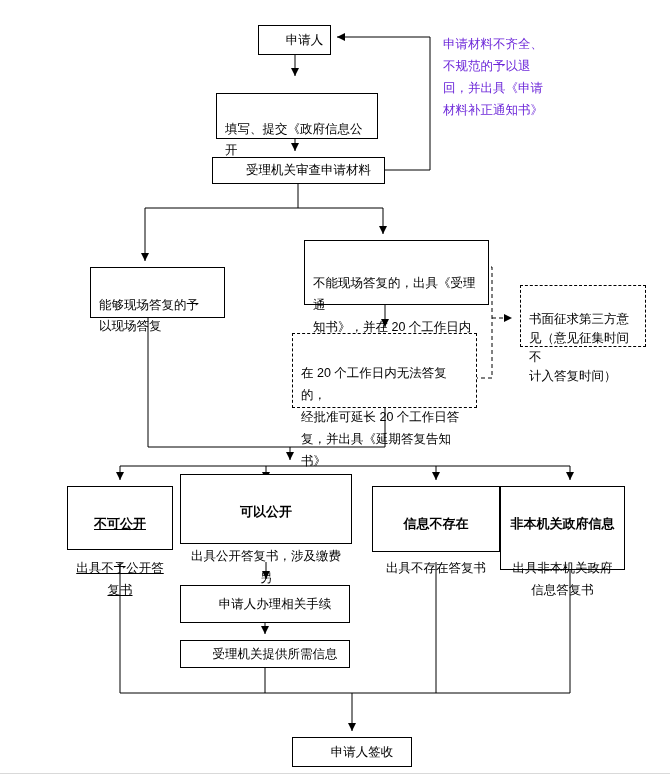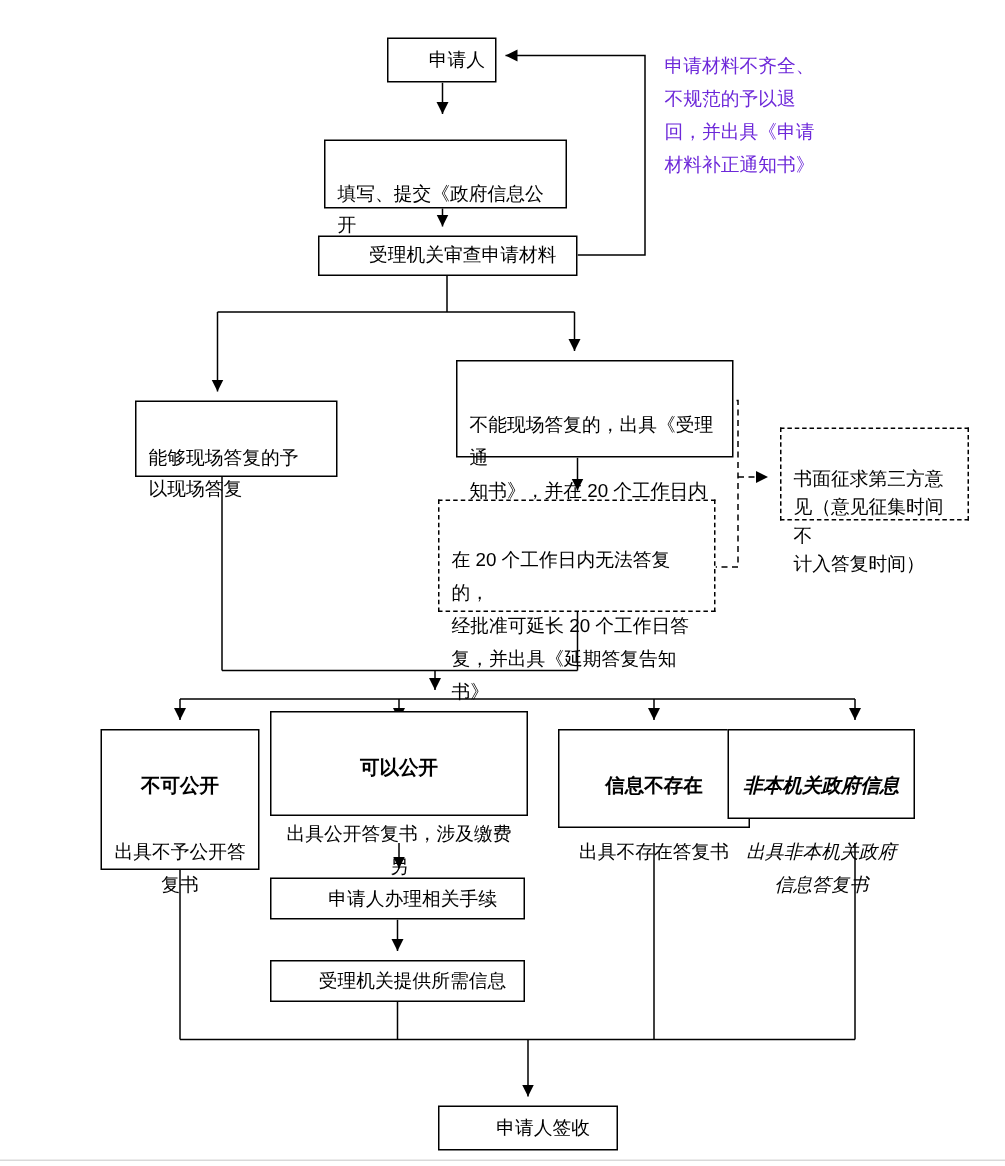--- a/index.html
+++ b/index.html
@@ -133,44 +133,44 @@
 经批准可延长 20 个工作日答
 复，并出具《延期答复告知书》</span>
   </div>
 
   <div class="node pad dashed" style="left:520px;top:285px;width:126px;height:62px;padding-top:5px;line-height:19px;">
     <span>书面征求第三方意
 见（意见征集时间不
 计入答复时间）</span>
   </div>
 
-  <div class="node pad" style="left:67px;top:486px;width:106px;height:94px;padding-top:4px;line-height:22px;">
+  <div class="node pad" style="left:67px;top:486px;width:106px;height:64px;padding-top:4px;line-height:22px;text-decoration:underline;">
     <span class="title">不可公开</span>
     <span class="body">出具不予公开答
 复书</span>
   </div>
 
   <div class="node pad" style="left:180px;top:462px;width:172px;height:70px;padding-top:4px;line-height:22px;margin-top:12px;">
     <span class="title">可以公开</span>
     <span class="body">出具公开答复书，涉及缴费另
 出具《缴费通知书》</span>
   </div>
 
   <div class="node pad" style="left:372px;top:486px;width:128px;height:66px;padding-top:4px;line-height:22px;">
     <span class="title">信息不存在</span>
     <span class="body">出具不存在答复书</span>
   </div>
 
-  <div class="node pad" style="left:485px;top:486px;width:125px;height:60px;padding-top:4px;line-height:22px;font-style:italic;">
+  <div class="node pad" style="left:500px;top:486px;width:125px;height:84px;padding-top:4px;line-height:22px;">
     <span class="title">非本机关政府信息</span>
     <span class="body">出具非本机关政府
 信息答复书</span>
   </div>
 
-  <div class="node center" style="left:180px;top:585px;width:170px;height:28px;">
+  <div class="node center" style="left:180px;top:585px;width:170px;height:38px;">
     <span>申请人办理相关手续</span>
   </div>
 
   <div class="node center" style="left:180px;top:640px;width:170px;height:28px;">
     <span>受理机关提供所需信息</span>
   </div>
 
   <div class="node center" style="left:292px;top:737px;width:120px;height:30px;">
     <span>申请人签收</span>
   </div>

